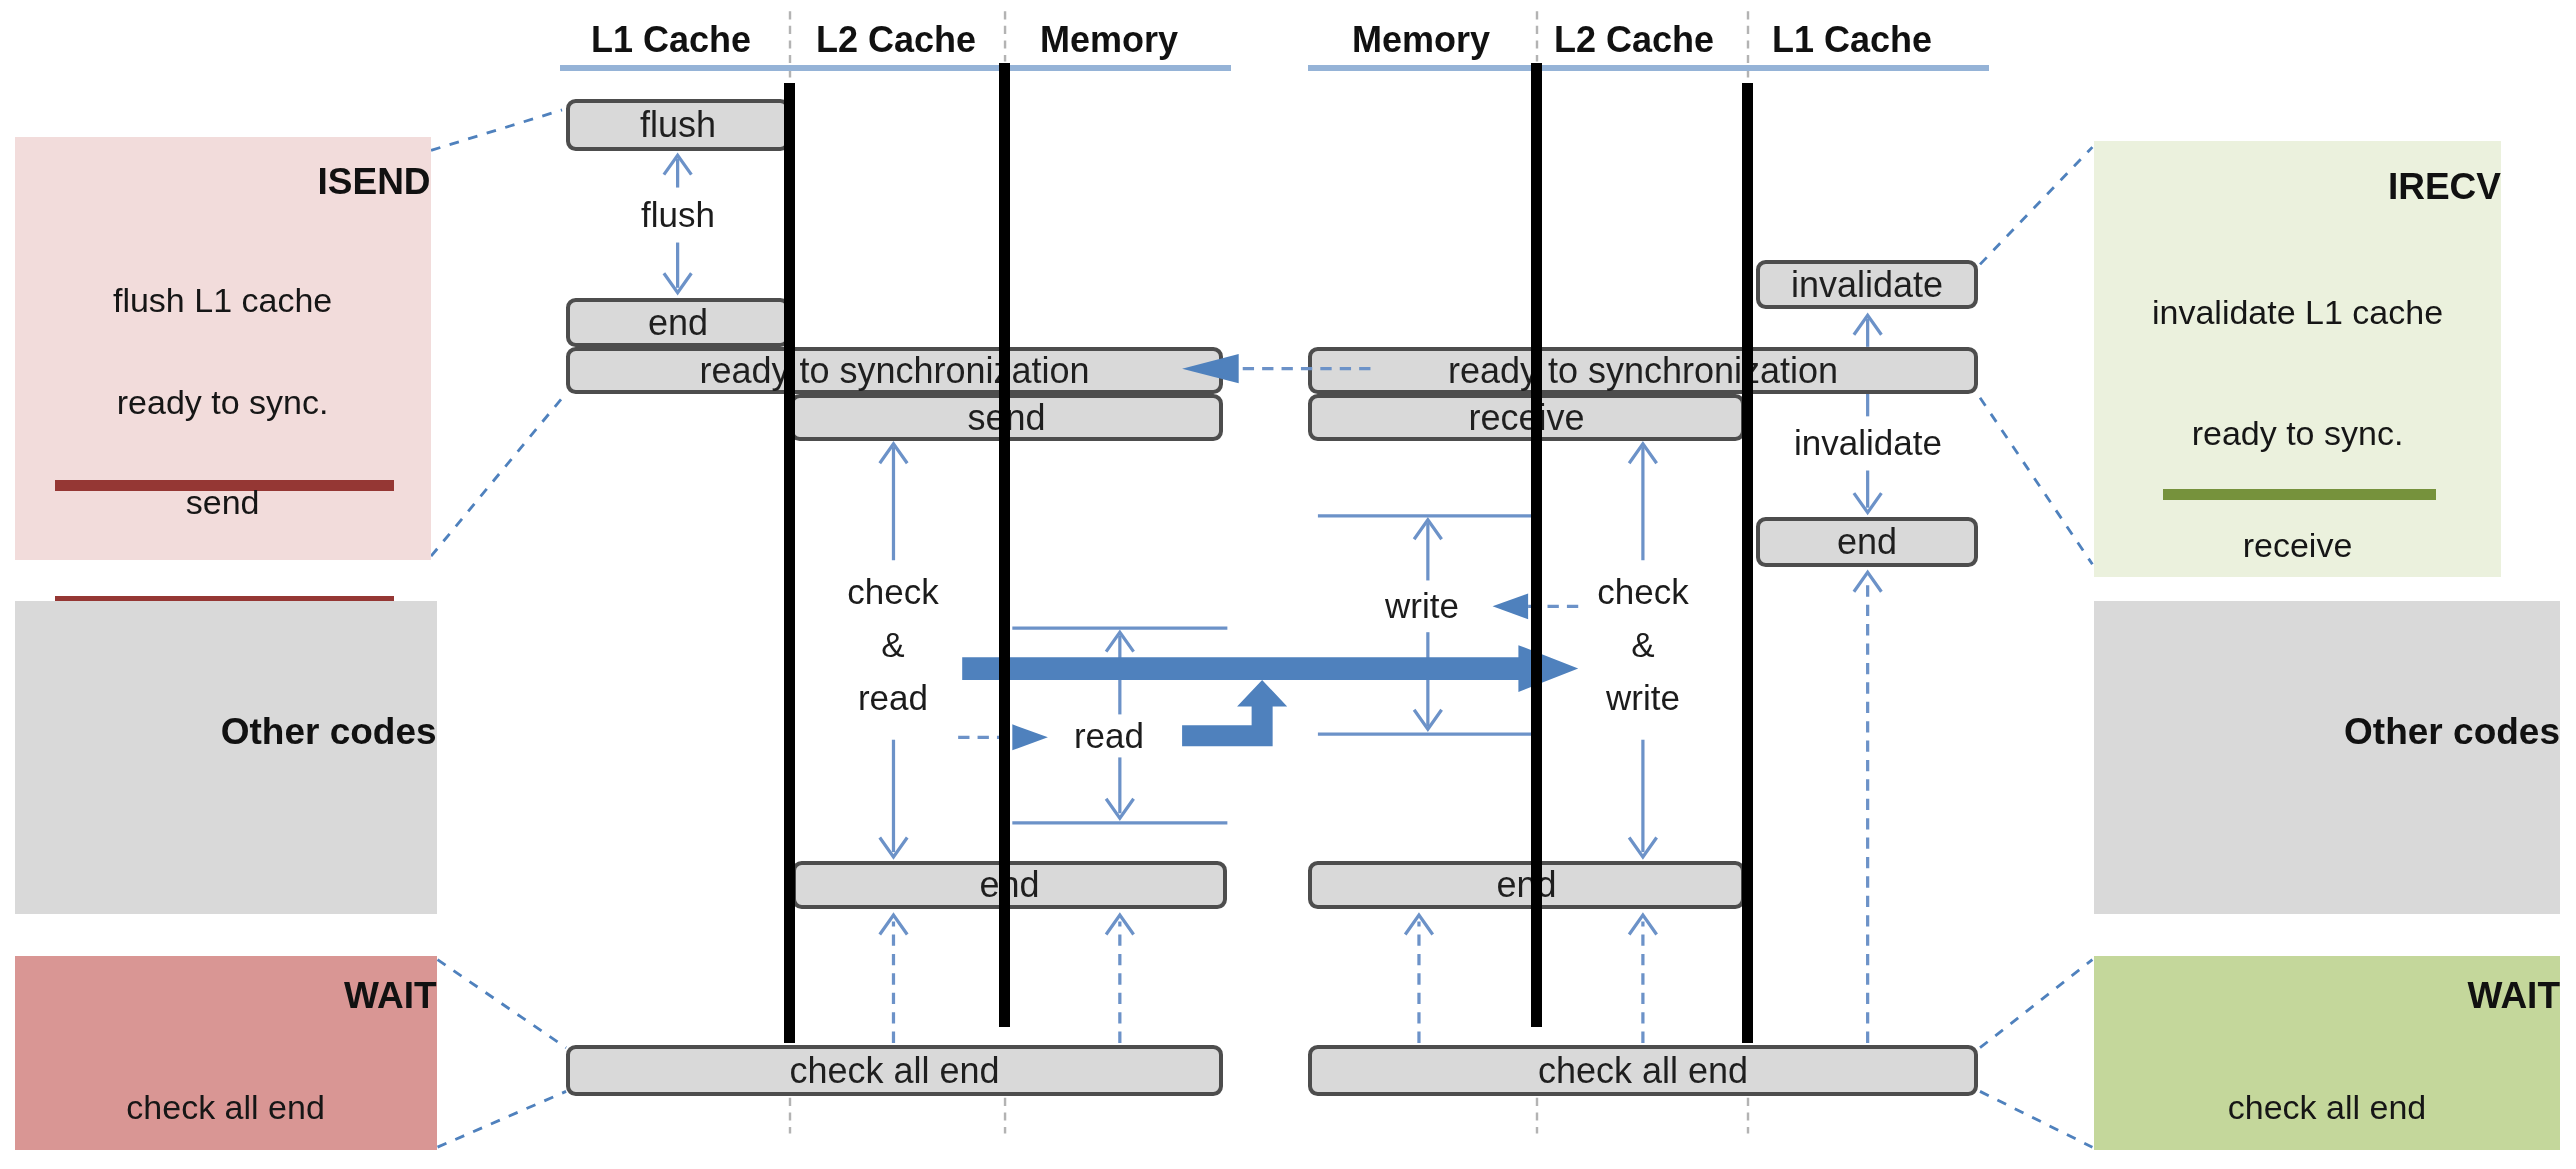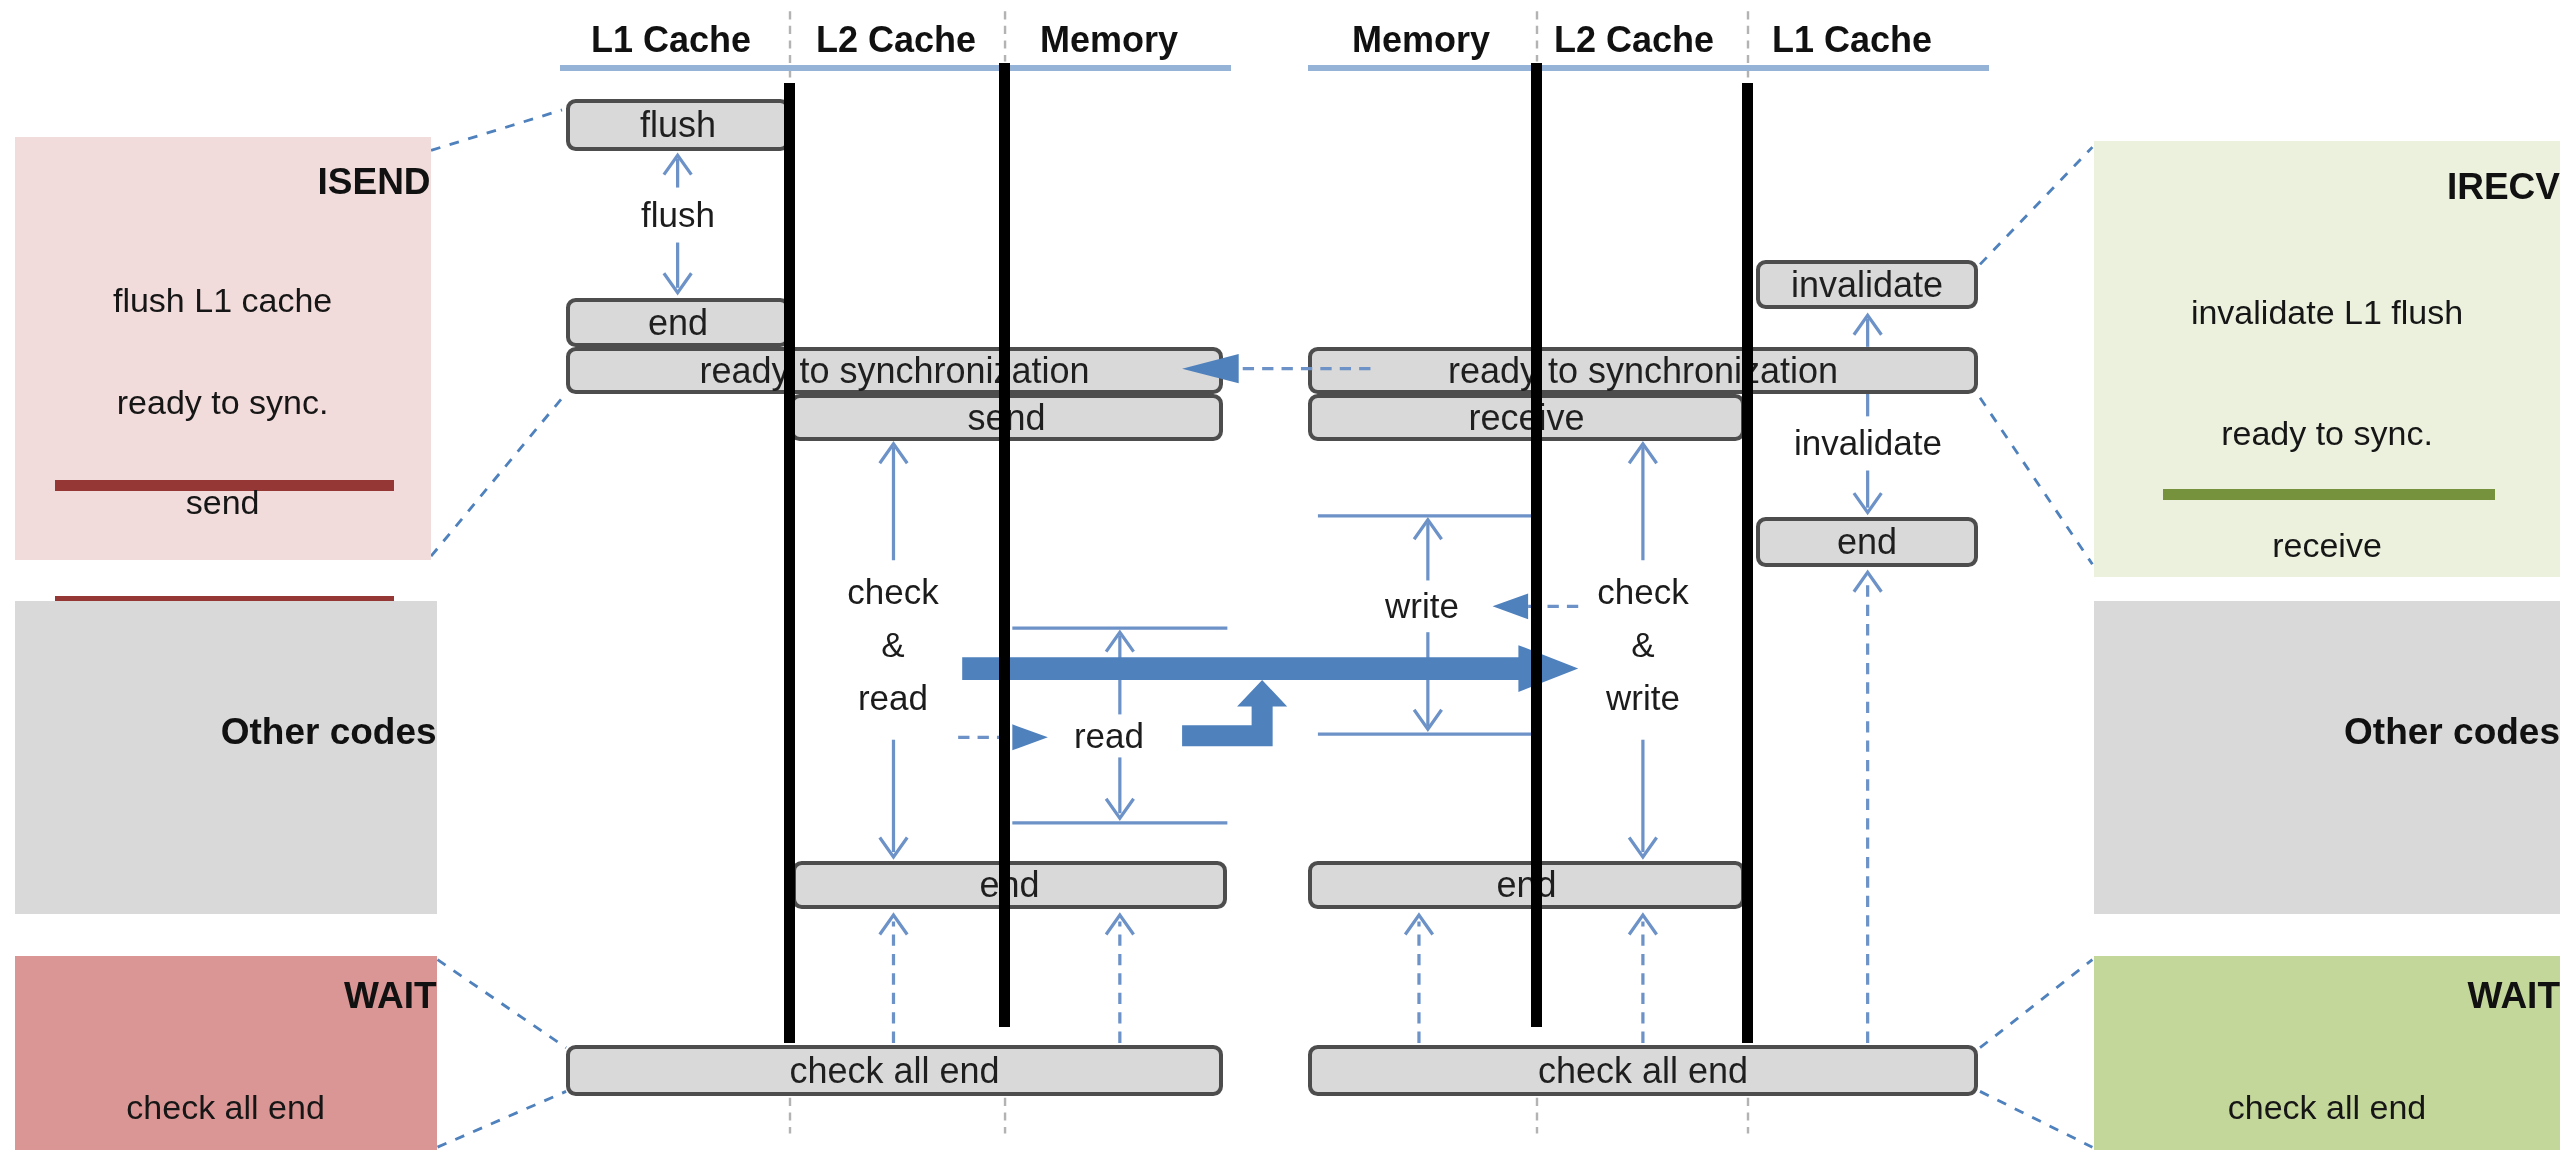--- a/index.html
+++ b/index.html
@@ -138,23 +138,23 @@
 
   <div class="panel" style="left:14.6px;top:137px;width:416px;height:423px;background:#f2dcdb">
     <div class="pt" style="top:45px">ISEND</div>
     <div class="pl" style="top:163px">flush L1 cache</div>
     <div class="pdiv" style="left:40px;right:37px;top:343px;background:#953734"></div>
     <div class="pl" style="top:265px">ready to sync.</div>
     <div class="pdiv" style="left:40px;right:37px;top:459px;background:#953734"></div>
     <div class="pl" style="top:365px">send</div>
   </div>
 
-  <div class="panel" style="left:2094px;top:141px;width:466px;height:436px;background:#ebf1dd">
+  <div class="panel" style="left:2094px;top:141px;width:407px;height:436px;background:#ebf1dd">
     <div class="pt" style="top:46px">IRECV</div>
-    <div class="pl" style="top:171px">invalidate L1 flush</div>
+    <div class="pl" style="top:171px">invalidate L1 cache</div>
     <div class="pl" style="top:292px">ready to sync.</div>
     <div class="pdiv" style="left:69px;right:65px;top:348px;background:#76923c"></div>
     <div class="pl" style="top:404px">receive</div>
   </div>
 
   <div class="panel" style="left:14.6px;top:601px;width:422px;height:313px;background:#d9d9d9">
     <div class="pt" style="top:131px">Other codes</div>
   </div>
 
   <div class="panel" style="left:2094px;top:601px;width:466px;height:313px;background:#d9d9d9">

